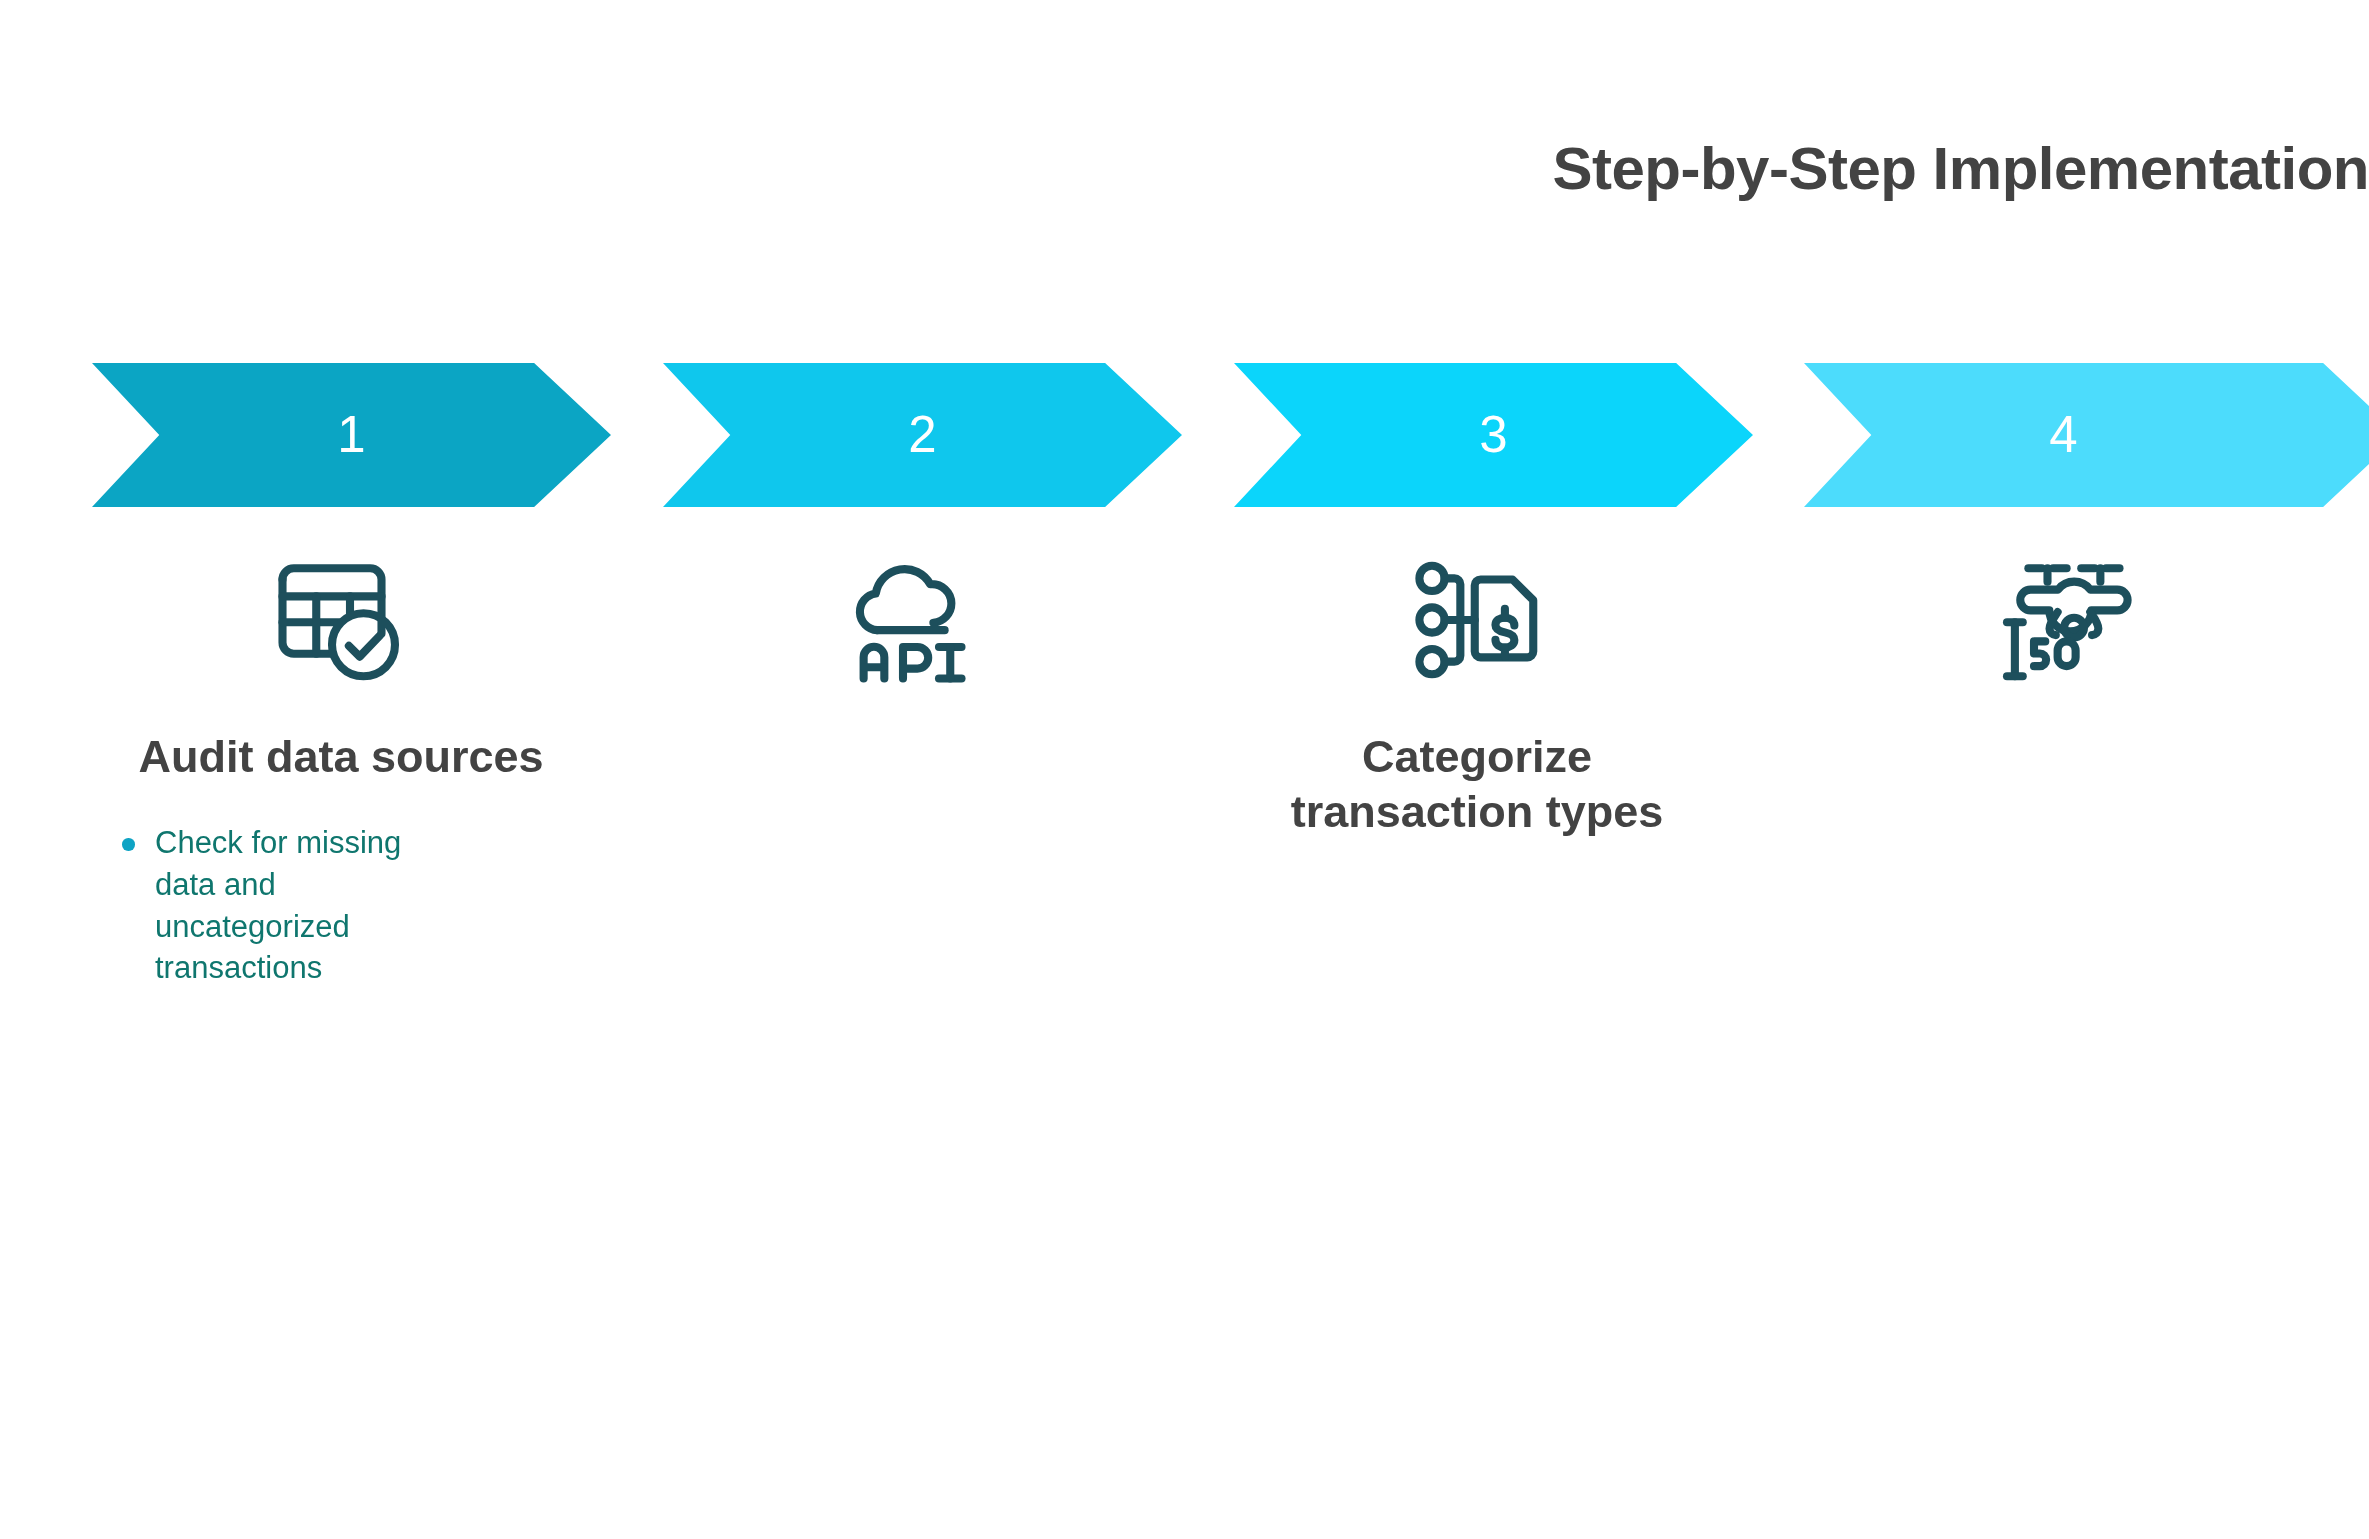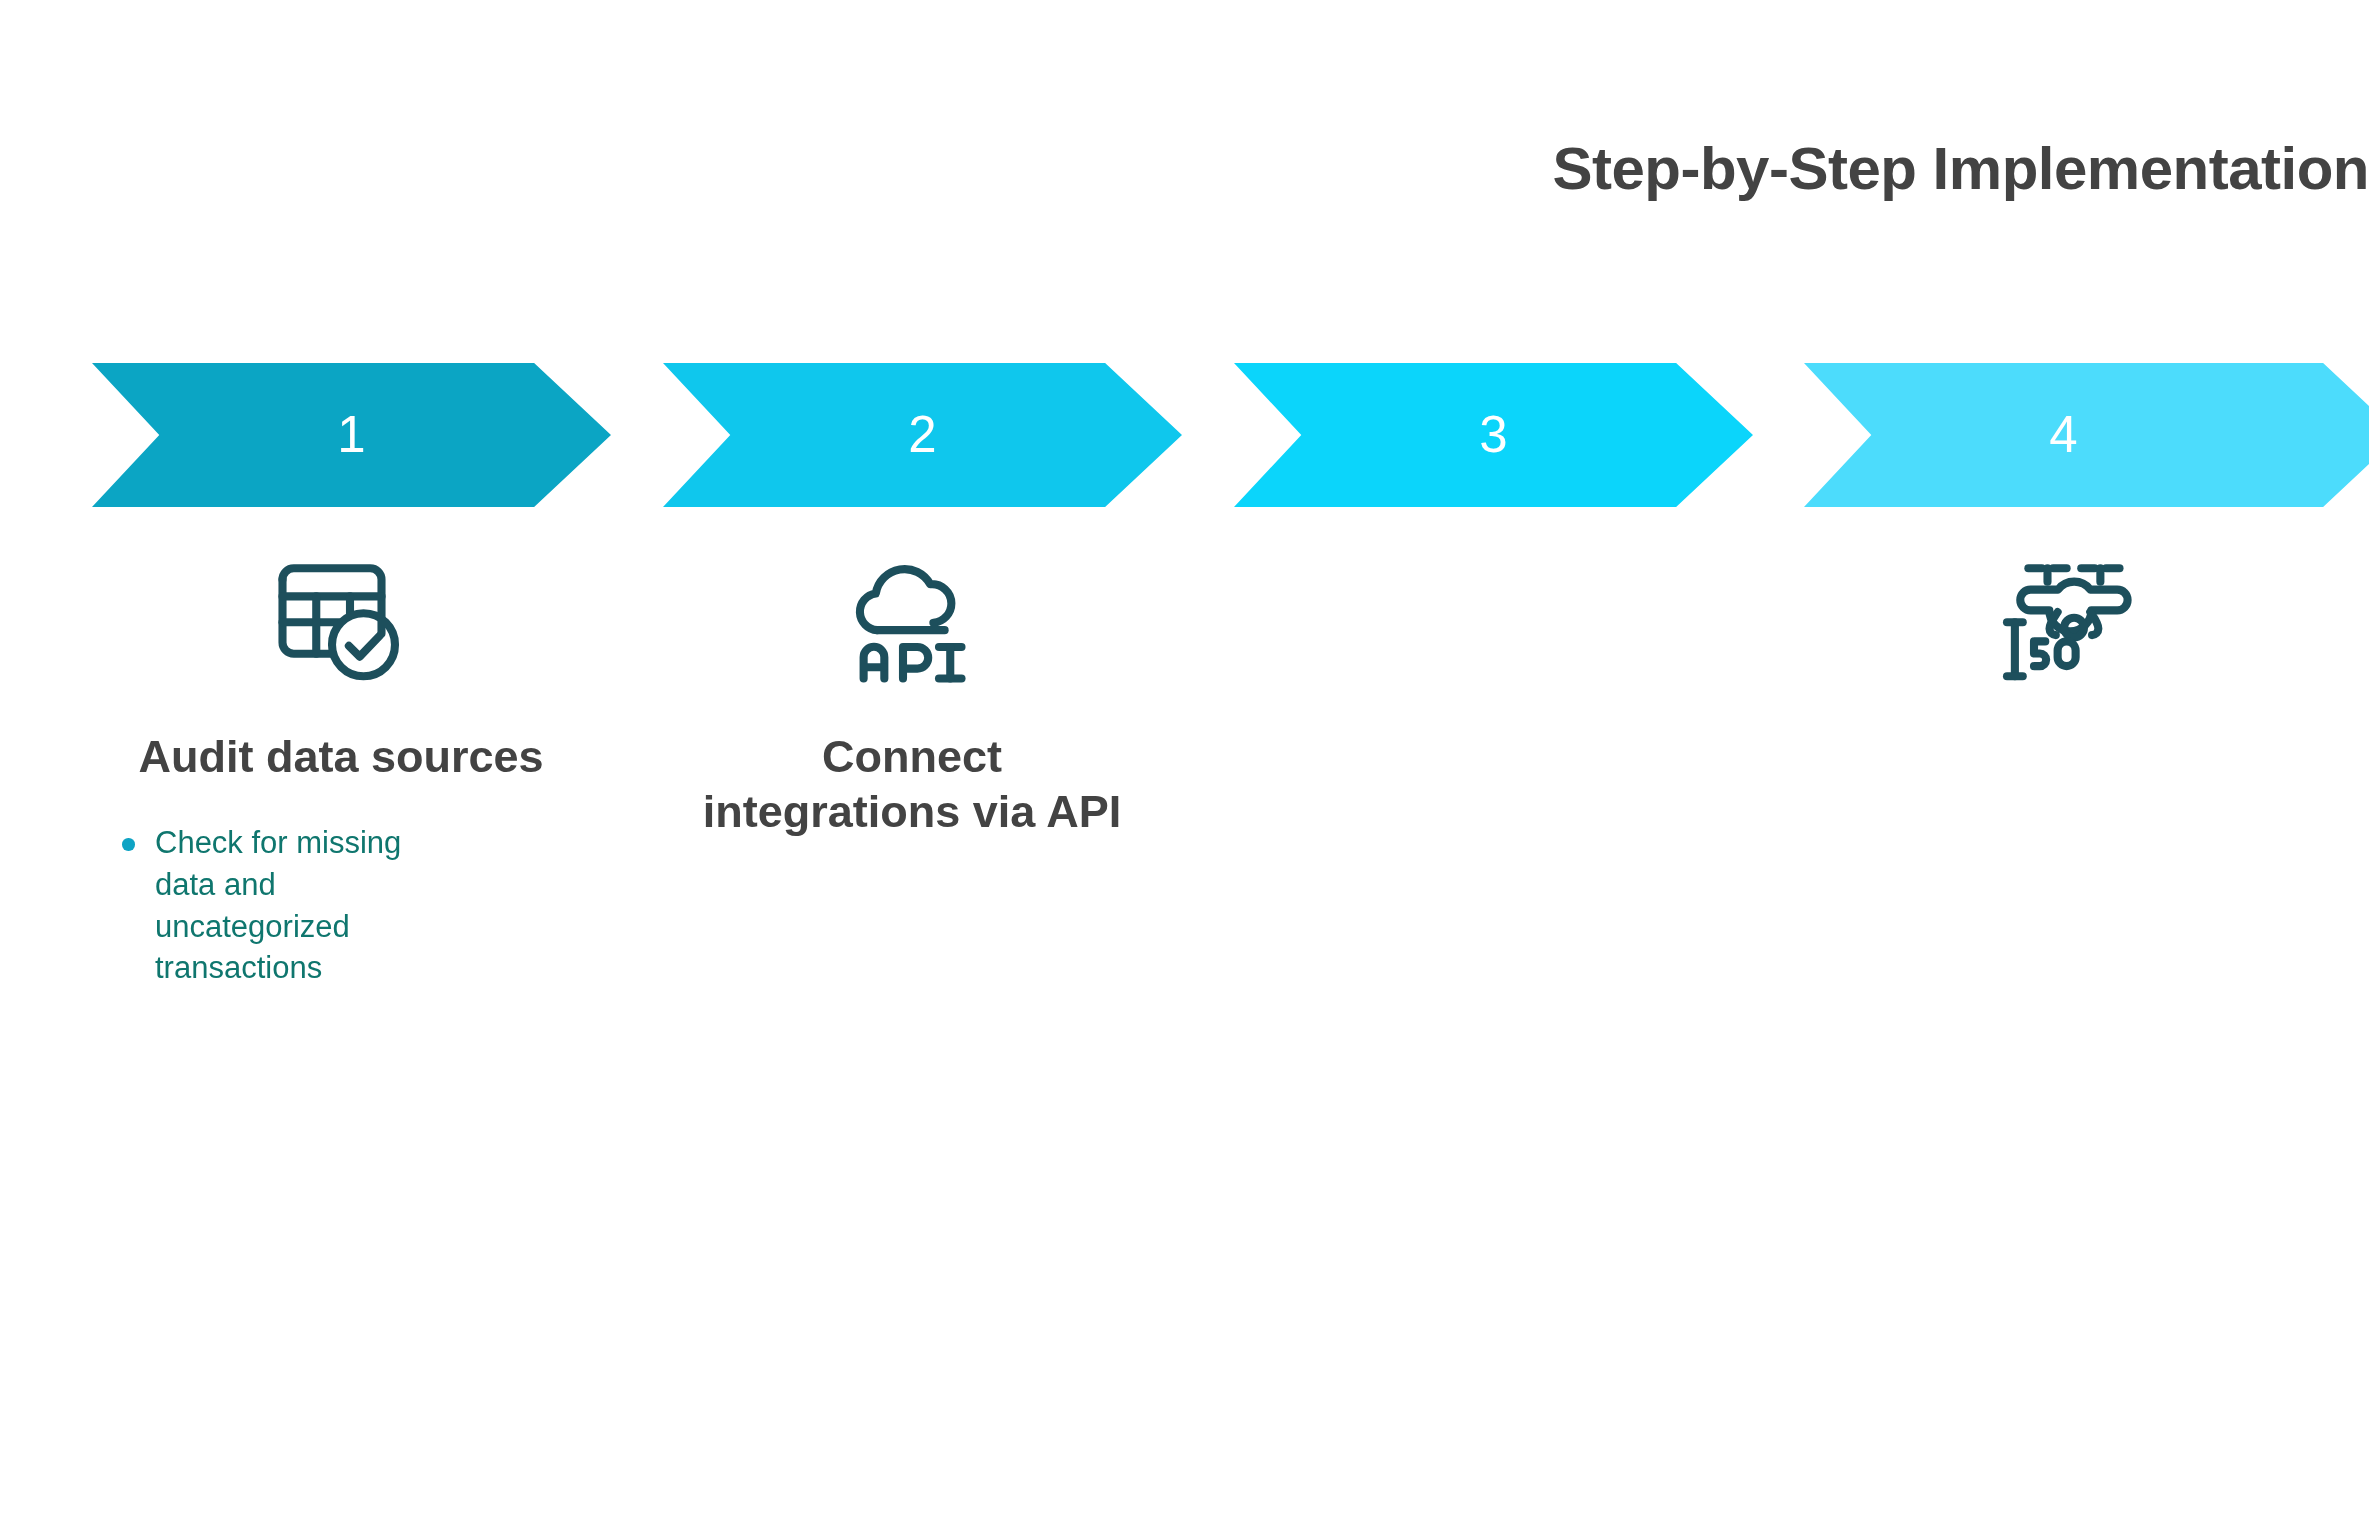--- a/index.html
+++ b/index.html
@@ -181,23 +181,38 @@
         <path d="M16.5 36.5a8.2 8.2 0 0 1-.6-16.3 13 13 0 0 1 24.2-4.1 8.6 8.6 0 0 1 9.4 8.5 8.6 8.6 0 0 1-8 8.6"></path>
         <path d="M16.5 36.5h30"></path>
         <path d="M10.5 58V48.5a4.6 4.6 0 0 1 9.2 0V58"></path>
         <line x1="10.8" y1="53" x2="19.4" y2="53"></line>
         <path d="M28 58V44h6.4a4.8 4.8 0 0 1 0 9.6H28"></path>
         <line x1="44" y1="44" x2="54" y2="44"></line>
         <line x1="44" y1="58" x2="54" y2="58"></line>
         <line x1="49" y1="44" x2="49" y2="58"></line>
       </svg>
     </div>
-    <div class="step-label">Connect integrations via API</div>
-  </div>
-
+  </div>
+
+  <div class="col" style="left:1237px;">
+    <div class="icon-wrap">
+      <svg width="144" height="144" viewBox="0 0 64 64" fill="none" stroke="#1D4F5C" stroke-width="3.6" stroke-linecap="round" stroke-linejoin="round">
+        <circle cx="12" cy="13.5" r="5.6"></circle>
+        <circle cx="12" cy="32" r="5.6"></circle>
+        <circle cx="12" cy="50.5" r="5.6"></circle>
+        <path d="M17.6 13.5h4.4a2.6 2.6 0 0 1 2.6 2.6v31.8a2.6 2.6 0 0 1-2.6 2.6h-4.4"></path>
+        <line x1="17.6" y1="32" x2="31" y2="32"></line>
+        <path d="M31 16.6a2.6 2.6 0 0 1 2.6-2.6h14.2L57 23.2V46a2.6 2.6 0 0 1-2.6 2.6H33.6A2.6 2.6 0 0 1 31 46z"></path>
+        <path d="M48.6 34.4c0-2.2-1.9-3.4-4.2-3.4s-4.2 1.1-4.2 3.2 1.9 2.8 4.2 3.3 4.2 1.3 4.2 3.4-1.9 3.3-4.2 3.3-4.2-1.2-4.2-3.4"></path>
+        <line x1="44.4" y1="27" x2="44.4" y2="31"></line>
+        <line x1="44.4" y1="44.2" x2="44.4" y2="48.2"></line>
+      </svg>
+    </div>
+    <div class="step-label">Categorize transaction types</div>
+  </div>
 
   <div class="col" style="left:1830px;">
     <div class="icon-wrap">
       <svg width="144" height="144" viewBox="0 0 64 64" fill="none" stroke="#1D4F5C" stroke-width="3.6" stroke-linecap="round" stroke-linejoin="round">
         <line x1="13.5" y1="9" x2="19.5" y2="9"></line>
         <line x1="24.5" y1="9" x2="30.5" y2="9"></line>
         <line x1="37" y1="9" x2="43" y2="9"></line>
         <line x1="48" y1="9" x2="54" y2="9"></line>
         <line x1="22" y1="9" x2="22" y2="15"></line>
         <line x1="45.5" y1="9" x2="45.5" y2="15"></line>

